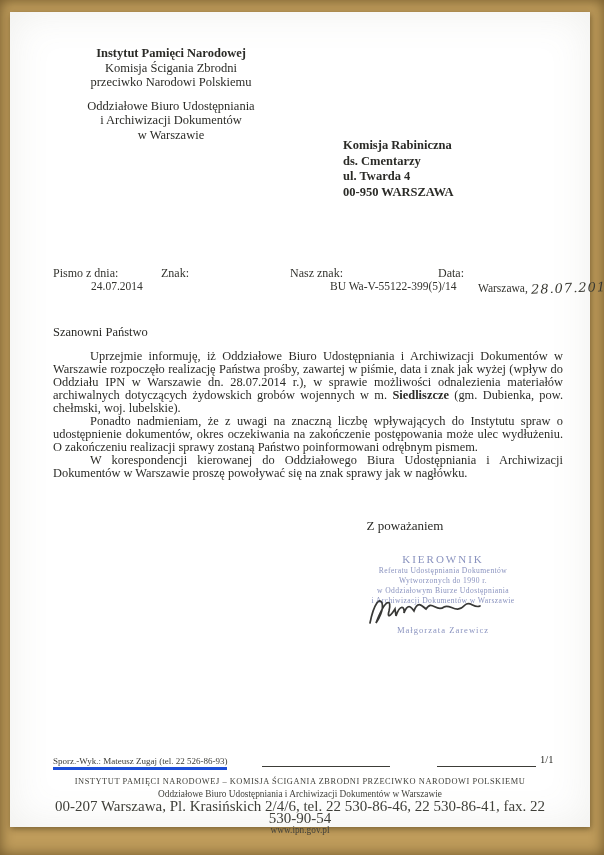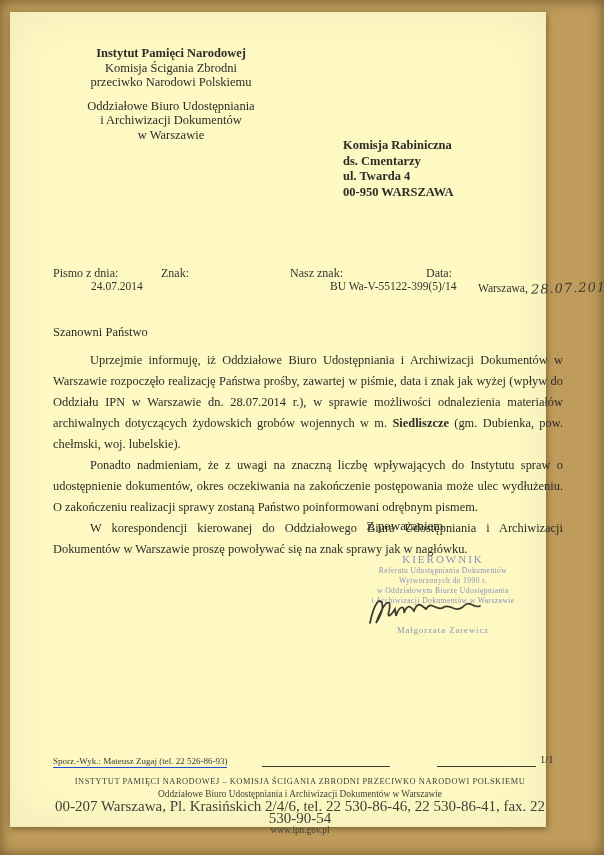--- a/index.html
+++ b/index.html
@@ -1,48 +1,48 @@
 <!DOCTYPE html>
 <html><head>
 <meta charset="utf-8">
 <style>
   html,body{margin:0;padding:0;}
   body{font-family:"Liberation Serif", serif; -webkit-font-smoothing:antialiased;}
   .scan{position:relative;width:604px;height:855px;background:#bf9c5b;overflow:hidden;
         box-shadow:inset 0 0 14px rgba(55,38,8,.6);}
-  .paper{position:absolute;left:10px;top:12px;width:536px;height:815px;background:#fef9c3;
+  .paper{position:absolute;left:10px;top:12px;width:580px;height:815px;background:#ffffff;
          box-shadow:1px 2px 6px rgba(40,28,5,.45), inset 0 0 40px rgba(120,120,100,.12);
          color:#2b2b27;}
   .abs{position:absolute;}
   
   .letterhead{left:28px;top:34px;width:266px;text-align:center;font-size:12.5px;line-height:14.5px;}
   .letterhead .org1{font-weight:bold;}
   .letterhead .gap{height:9px;}
   
   .recipient{left:333px;top:126px;font-weight:bold;font-size:12.5px;line-height:15.5px;}
   
   .ref-label{font-size:12px;color:#33332e;}
   .ref-value{font-size:11.5px;color:#33332e;margin-left:40px;}
   .hand{font-style:italic;letter-spacing:1px;font-size:13px;color:#3a3a33;
         transform:rotate(-2deg);display:inline-block;font-family:"DejaVu Serif",serif;}
   
   .salutation{left:43px;top:313px;font-size:12.5px;}
-  .bodytext{left:43px;top:338px;width:510px;text-align:justify;font-size:12.4px;line-height:21px;}
+  .bodytext{left:43px;top:338px;width:510px;text-align:justify;font-size:12.4px;line-height:13px;}
   .bodytext p{margin:0;text-indent:37px;}
   .closing{left:320px;top:506px;width:150px;text-align:center;font-size:13px;}
   
   .stamp{left:323px;top:541px;width:220px;text-align:center;color:#7d87b8;
          filter:blur(.45px);opacity:.9;line-height:10px;}
   .stamp .s1{font-size:11px;letter-spacing:2px;line-height:13px;}
   .stamp .s{font-size:7.6px;letter-spacing:.4px;}
   .stamp .sname{font-size:8.6px;letter-spacing:1px;margin-top:19px;}
   .signature{left:352px;top:577px;width:130px;height:42px;}
   
   .creator{left:43px;top:744px;font-size:9px;color:#3c3c37;}
-  .creator .txt{border-bottom:1px solid #1d4ed8;padding-bottom:1px;}
+  .creator .txt{border-bottom:3px solid #1d4ed8;padding-bottom:1px;}
   .fline{position:absolute;border-bottom:1.4px solid #3c3c37;height:1px;}
   .pagenum{left:530px;top:742px;font-size:10.5px;}
   .footer{left:30px;top:764px;width:520px;text-align:center;color:#3f3f39;}
   .footer .f1{font-size:8.4px;letter-spacing:.55px;line-height:12px;}
   .footer .f2{font-size:9.3px;line-height:12px;}
   .footer .f3{font-size:15px;line-height:12px;}
   .footer .f4{font-size:9.3px;line-height:12px;}
   .blurtxt{filter:blur(.3px);}
 </style>
 </head>
@@ -70,21 +70,21 @@
 
     <div class="abs ref-label" style="left:43px;top:254px;">Pismo z dnia:</div>
     <div class="abs ref-value" style="left:41px;top:268px;">24.07.2014</div>
 
     <div class="abs ref-label" style="left:151px;top:254px;">Znak:</div>
     <div class="abs ref-value" style="left:137px;top:268px;"></div>
 
     <div class="abs ref-label" style="left:280px;top:254px;">Nasz znak:</div>
     <div class="abs ref-value" style="left:280px;top:268px;">BU Wa-V-55122-399(5)/14</div>
 
-    <div class="abs ref-label" style="left:416px;top:254px;">Data:</div>
+    <div class="abs ref-label" style="left:428px;top:254px;">Data:</div>
     <div class="abs ref-value" style="left:428px;top:268px;white-space:nowrap;">
       <span>Warszawa,</span>
       <span class="hand">28.07.2014 r.</span>
     </div>
 
     <div class="abs salutation">Szanowni Państwo</div>
 
     <div class="abs bodytext">
       <p><span>Uprzejmie informuję, iż Oddziałowe Biuro Udostępniania i Archiwizacji Dokumentów w Warszawie rozpoczęło realizację Państwa prośby, zawartej w piśmie, data i znak jak wyżej (wpływ do Oddziału IPN w Warszawie dn. 28.07.2014 r.), w sprawie możliwości odnalezienia materiałów archiwalnych dotyczących żydowskich grobów wojennych w m. </span><b>Siedliszcze</b><span> (gm. Dubienka, pow. chełmski, woj. lubelskie).</span></p>
       <p>Ponadto nadmieniam, że z uwagi na znaczną liczbę wpływających do Instytutu spraw o udostępnienie dokumentów, okres oczekiwania na zakończenie postępowania może ulec wydłużeniu. O zakończeniu realizacji sprawy zostaną Państwo poinformowani odrębnym pismem.</p>

